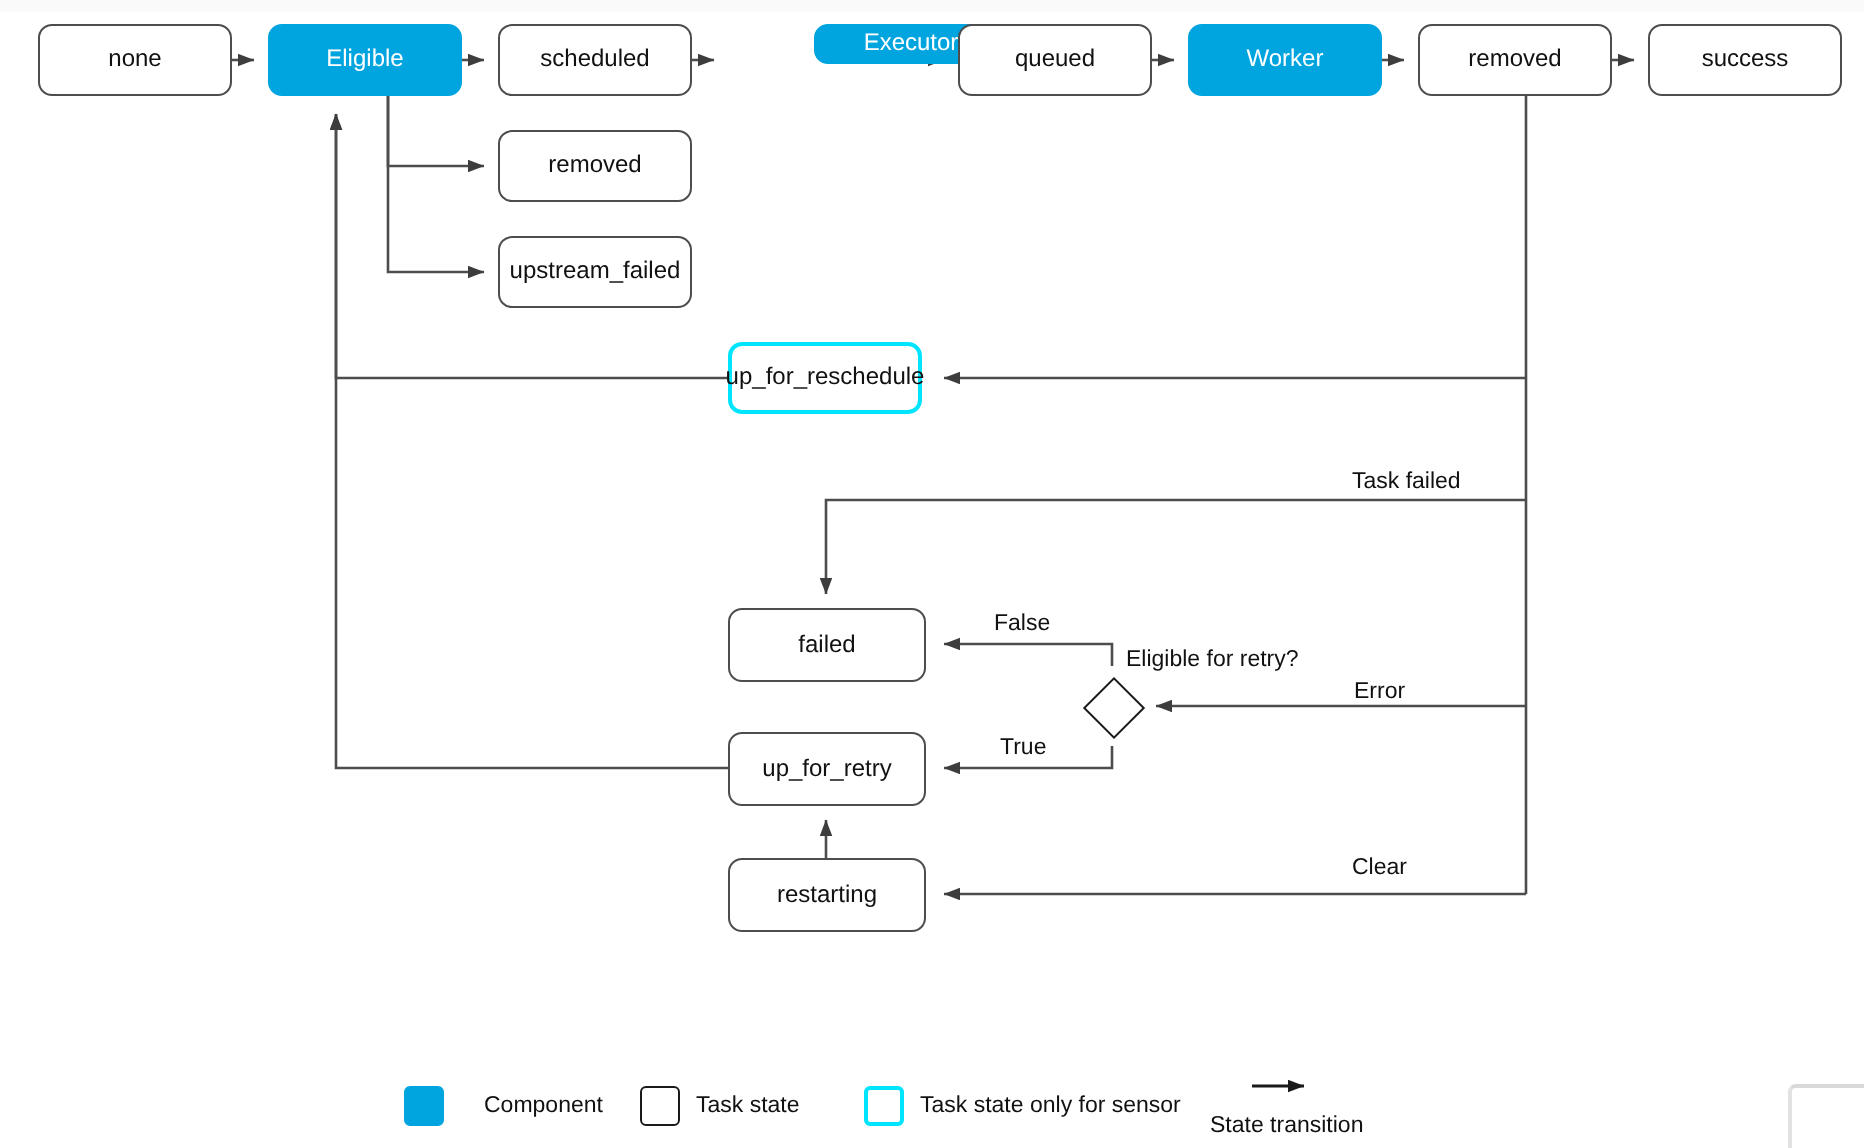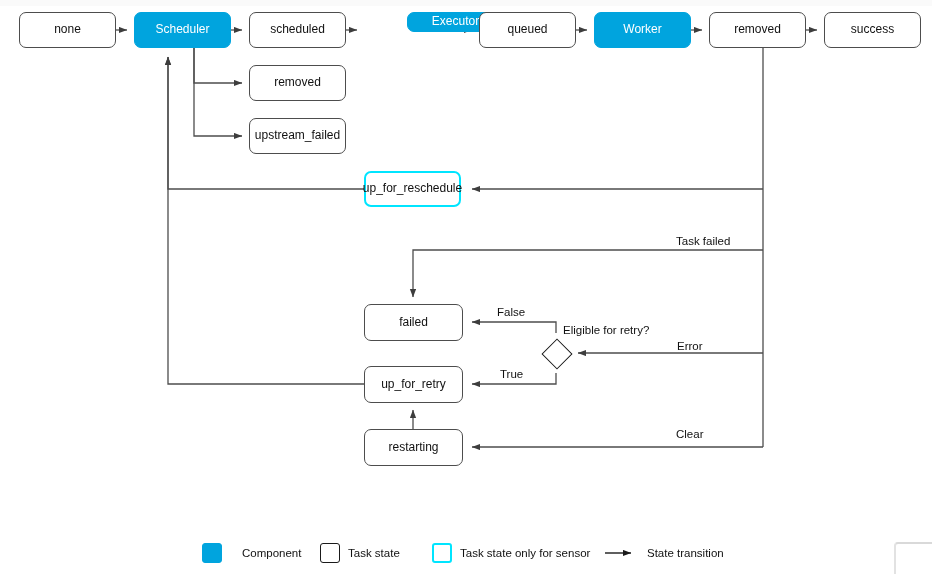--- a/index.html
+++ b/index.html
@@ -111,21 +111,21 @@
 
       <line x1="763" y1="447" x2="472" y2="447" marker-end="url(#ah)"></line>
 
       <line x1="413" y1="429" x2="413" y2="410" marker-end="url(#ah)"></line>
 
       <path d="M364,384 L168,384 L168,57" marker-end="url(#ah)"></path>
     </g>
   </svg>
 
   <div class="node" style="left:19px;top:12px;width:97px;height:36px;">none</div>
-  <div class="node component" style="left:134px;top:12px;width:97px;height:36px;">Scheduler</div>
+  <div class="node component" style="left:134px;top:12px;width:97px;height:36px;">Eligible</div>
   <div class="node" style="left:249px;top:12px;width:97px;height:36px;">scheduled</div>
   <div class="node component" style="left:364px;top:12px;width:97px;height:20px;margin-left:43px;">Executor</div>
   <div class="node" style="left:479px;top:12px;width:97px;height:36px;">queued</div>
   <div class="node component" style="left:594px;top:12px;width:97px;height:36px;">Worker</div>
   <div class="node" style="left:709px;top:12px;width:97px;height:36px;">removed</div>
   <div class="node" style="left:824px;top:12px;width:97px;height:36px;">success</div>
 
   <div class="node" style="left:249px;top:65px;width:97px;height:36px;">removed</div>
   <div class="node" style="left:249px;top:118px;width:97px;height:36px;">upstream_failed</div>
   <div class="node sensor" style="left:364px;top:171px;width:97px;height:36px;">up_for_reschedule</div>
@@ -153,21 +153,21 @@
     <div class="legend-item" style="left:320px;">
       <span class="sw state"></span>
       <span>Task state</span>
     </div>
 
     <div class="legend-item" style="left:432px;">
       <span class="sw sensorstate"></span>
       <span>Task state only for sensor</span>
     </div>
 
-    <div class="legend-item" style="left:605px;">
+    <div class="legend-item" style="left:605px;flex-direction:column;">
       <span class="sw arrow">
         <svg width="34" height="12" viewBox="0 0 34 12" xmlns="http://www.w3.org/2000/svg">
           <defs>
             <marker id="ah2" markerWidth="9" markerHeight="9" refX="8.2" refY="3.2" orient="auto" markerUnits="userSpaceOnUse">
               <path d="M0,0 L8.4,3.2 L0,6.4 z" fill="#1a1a1a"></path>
             </marker>
           </defs>
           <line x1="0" y1="6" x2="26" y2="6" stroke="#1a1a1a" stroke-width="1.4" marker-end="url(#ah2)"></line>
         </svg>
       </span>

